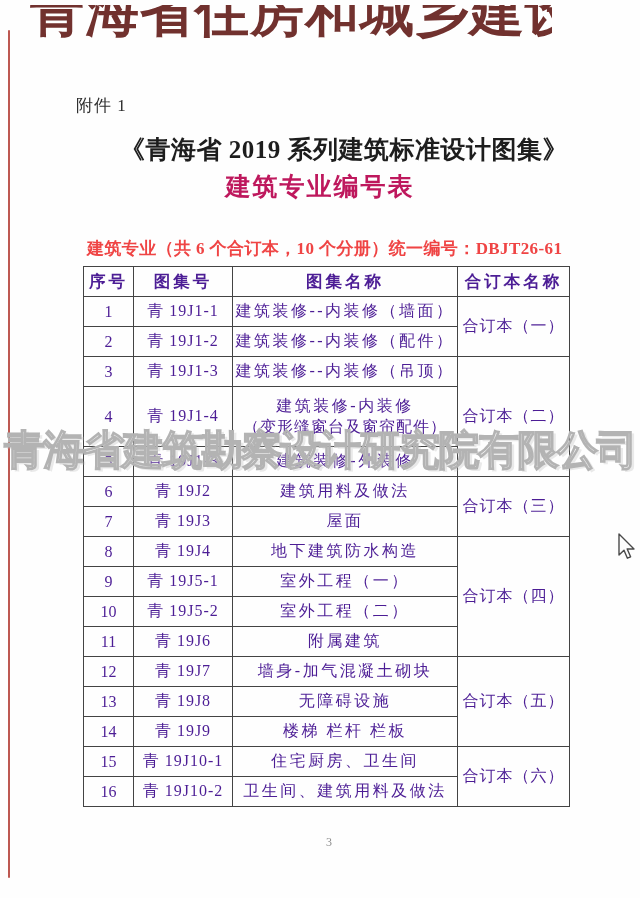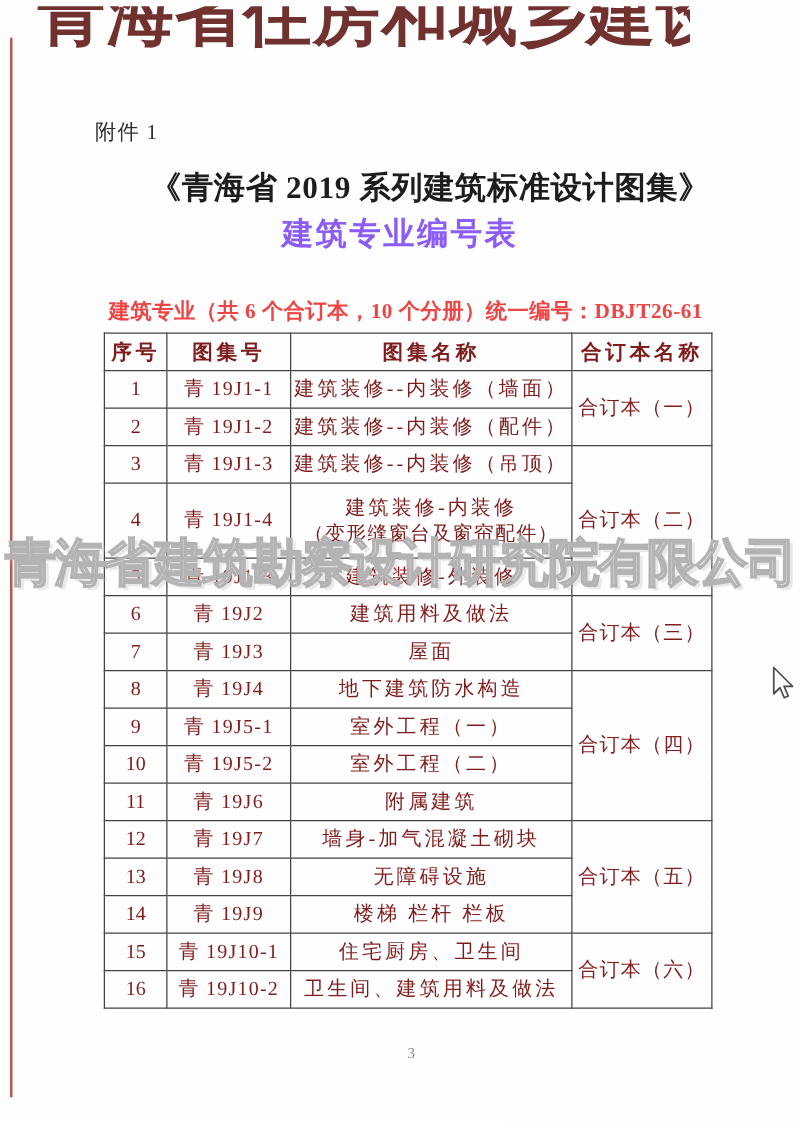--- a/index.html
+++ b/index.html
@@ -25,34 +25,34 @@
   .left-red-line {
     position:absolute; left:8px; top:30px; width:2px; height:848px;
     background:#b23b33; border-radius:2px; opacity:.85;
   }
 
   
   .attachment { position:absolute; left:76px; top:94px; font-size:17px; color:#2e2e2e; letter-spacing:1px; }
   .title1 { position:absolute; left:0; top:133px; width:640px; text-align:center;
             font-size:25px; font-weight:bold; color:#1d1d1d; letter-spacing:.5px;padding-left:24px; }
   .title2 { position:absolute; left:0; top:170px; width:640px; text-align:center;
-            font-size:25px; font-weight:bold; color:#8b5cf6; letter-spacing:2px; }
+            font-size:25px; font-weight:bold; color:#be185d; letter-spacing:2px; }
   .subtitle { position:absolute; left:87px; top:237px; font-size:17px; font-weight:bold;
               color:#ef4444; letter-spacing:.4px; white-space:nowrap; }
 
   
   .tbl-wrap { position:absolute; left:83px; top:266px; }
   table { border-collapse:collapse; table-layout:fixed; width:486px; }
   col.c-no   { width:50px; }
   col.c-code { width:99px; }
   col.c-name { width:225px; }
   col.c-vol  { width:112px; }
   th, td {
     border:1px solid #434343; padding:0; text-align:center; vertical-align:middle;
-    font-size:16px; color:#7f1d1d; overflow:hidden;
+    font-size:16px; color:#4c1d95; overflow:hidden;
   }
   th { height:29px; font-weight:bold; letter-spacing:3px; font-size:16.5px; }
   td { height:29px; }
   tr.tall td { height:59px; }
   td.code { letter-spacing:1px; white-space:nowrap; }
   td.name { letter-spacing:2.5px; white-space:nowrap; }
   td.name .l2 { letter-spacing:1px;text-align:center; }
   td.vol  { letter-spacing:1px; white-space:nowrap; }
 
   

